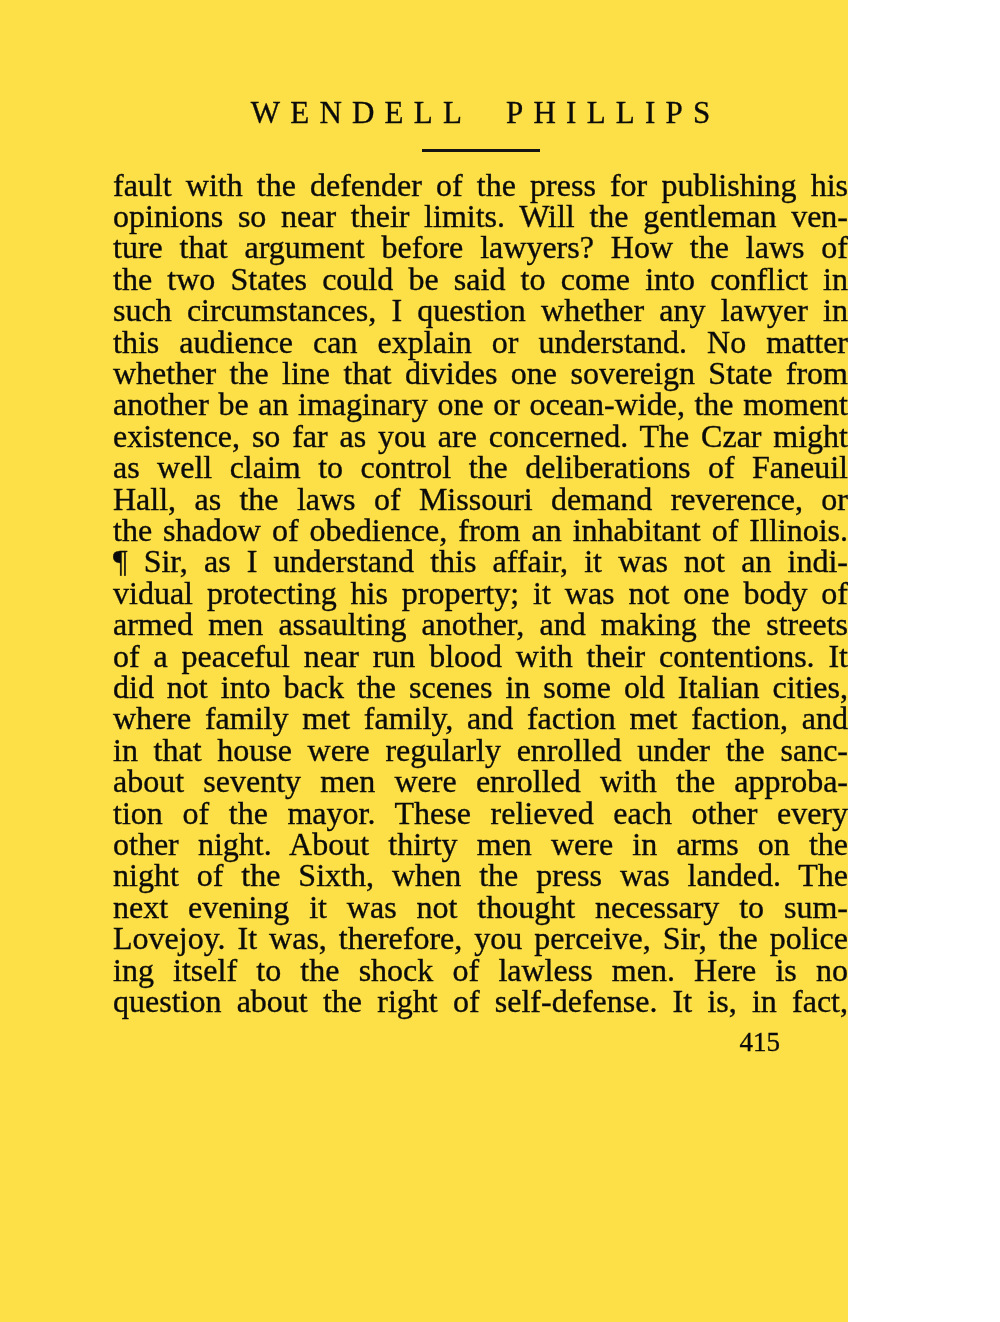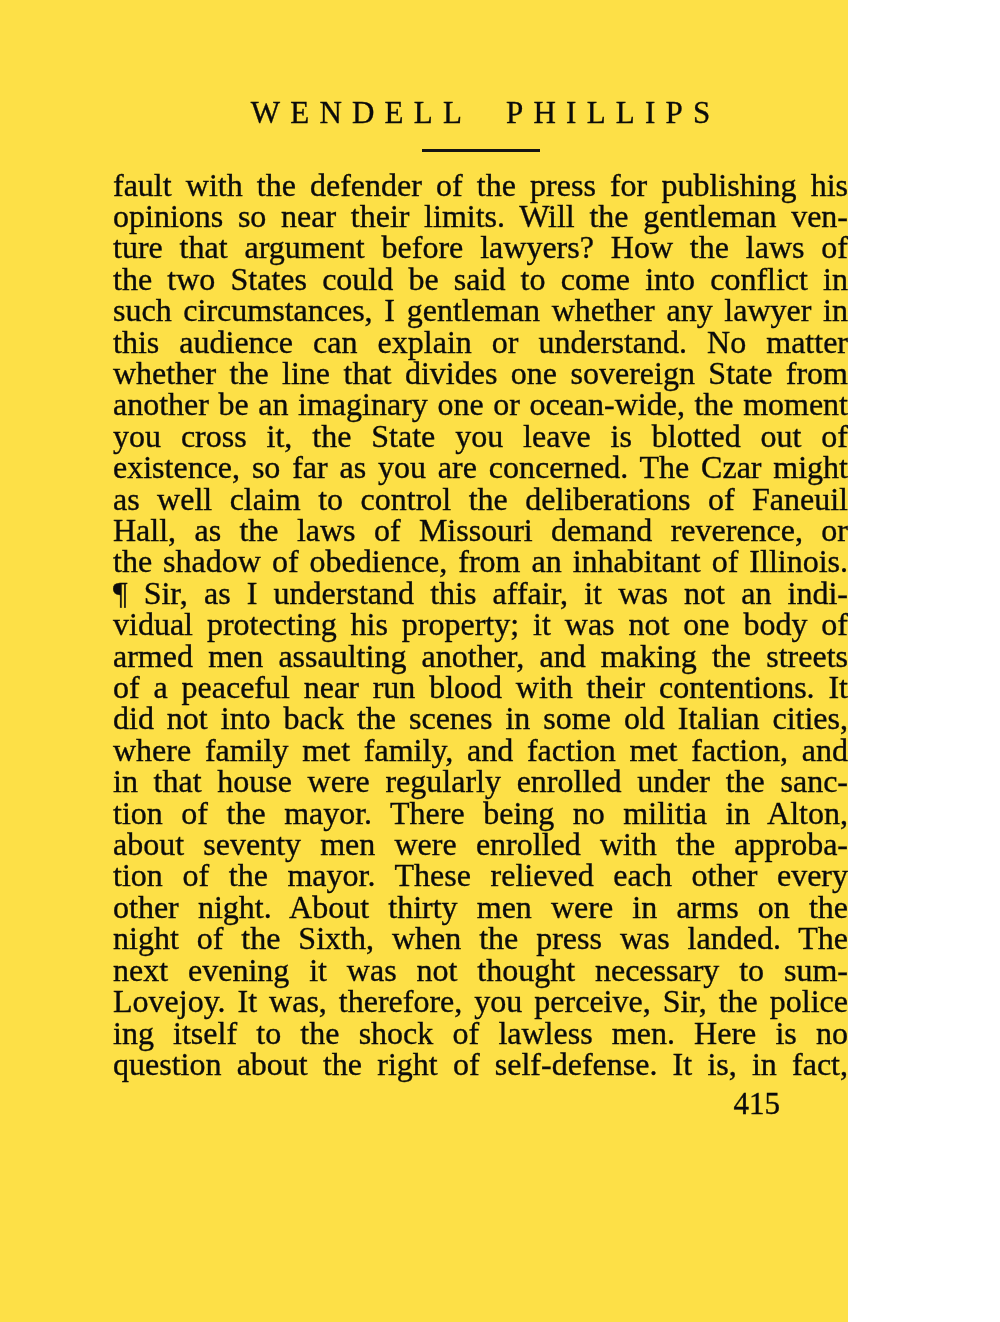--- a/index.html
+++ b/index.html
@@ -44,55 +44,53 @@
   }
   .line {
     font-size: 32px;
     line-height: 31.4px;
     text-align: justify;
     text-align-last: justify;
     white-space: normal;
   }
   .page-number {
     margin-top: 9px;
-    font-size: 31px;
+    font-size: 27px;
     line-height: 30px;
     text-align: right;
     padding-right: 68px;
   }
 </style>
 </head>
 <body>
 
 <div class="page">
   <div class="content">
     <div class="title">WENDELL PHILLIPS</div>
     <div class="title-rule"></div>
     <div class="body-text">
       <div class="line">fault with the defender of the press for publishing his</div>
       <div class="line">opinions so near their limits. Will the gentleman ven-</div>
       <div class="line">ture that argument before lawyers? How the laws of</div>
       <div class="line">the two States could be said to come into conflict in</div>
-      <div class="line">such circumstances, I gentleman whether any lawyer in</div>
+      <div class="line">such circumstances, I question whether any lawyer in</div>
       <div class="line">this audience can explain or understand.  No matter</div>
       <div class="line">whether the line that divides one sovereign State from</div>
       <div class="line">another be an imaginary one or ocean-wide, the moment</div>
-      <div class="line">you cross it, the State you leave is blotted out of</div>
       <div class="line">existence, so far as you are concerned. The Czar might</div>
       <div class="line">as well claim to control the deliberations of Faneuil</div>
       <div class="line">Hall, as the laws of Missouri demand reverence, or</div>
       <div class="line">the shadow of obedience, from an inhabitant of Illinois.</div>
       <div class="line">¶ Sir, as I understand this affair, it was not an indi-</div>
       <div class="line">vidual protecting his property; it was not one body of</div>
       <div class="line">armed men assaulting another, and making the streets</div>
       <div class="line">of a peaceful near run blood with their contentions. It</div>
       <div class="line">did not into back the scenes in some old Italian cities,</div>
       <div class="line">where family met family, and faction met faction, and</div>
       <div class="line">in that house were regularly enrolled under the sanc-</div>
-      <div class="line">tion of the mayor. There being no militia in Alton,</div>
       <div class="line">about seventy men were enrolled with the approba-</div>
       <div class="line">tion of the mayor. These relieved each other every</div>
       <div class="line">other night. About thirty men were in arms on the</div>
       <div class="line">night of the Sixth, when the press was landed. The</div>
       <div class="line">next evening it was not thought necessary to sum-</div>
       <div class="line">Lovejoy. It was, therefore, you perceive, Sir, the police</div>
       <div class="line">ing itself to the shock of lawless men. Here is no</div>
       <div class="line">question about the right of self-defense. It is, in fact,</div>
     </div>
     <div class="page-number">415</div>

